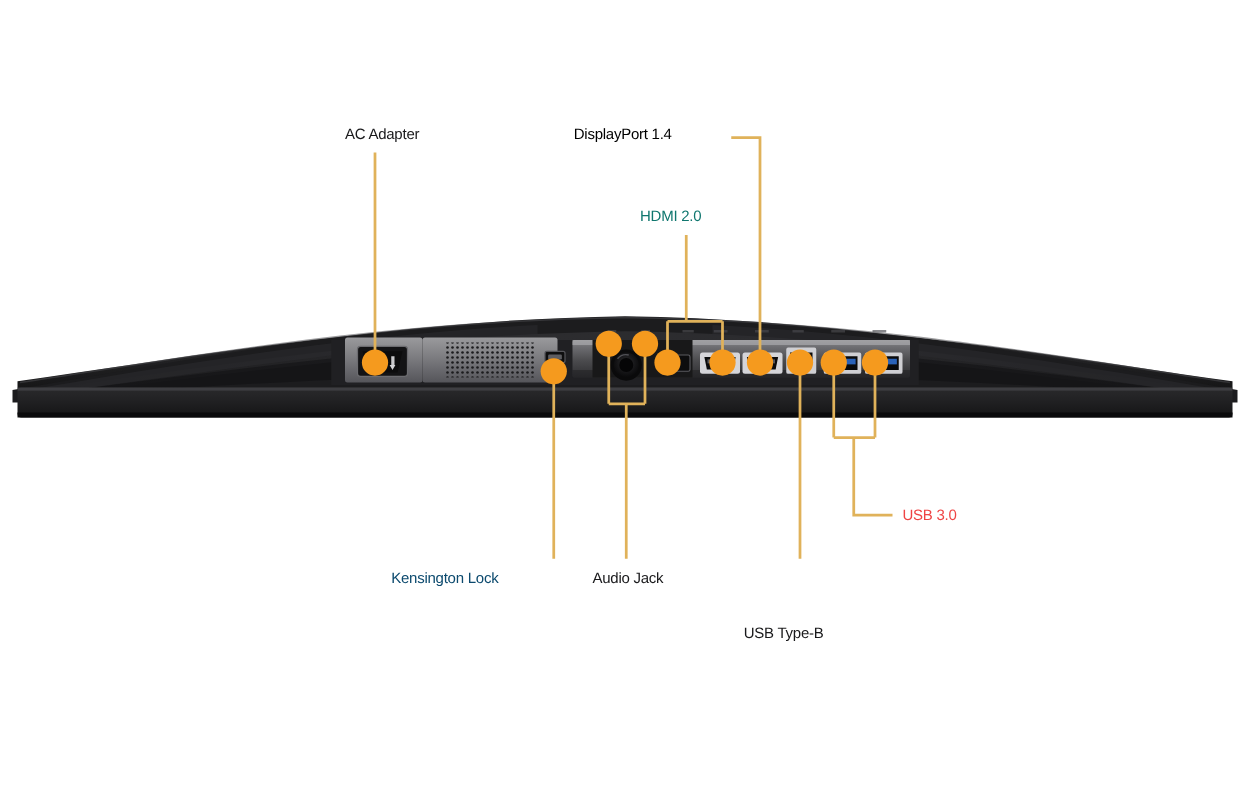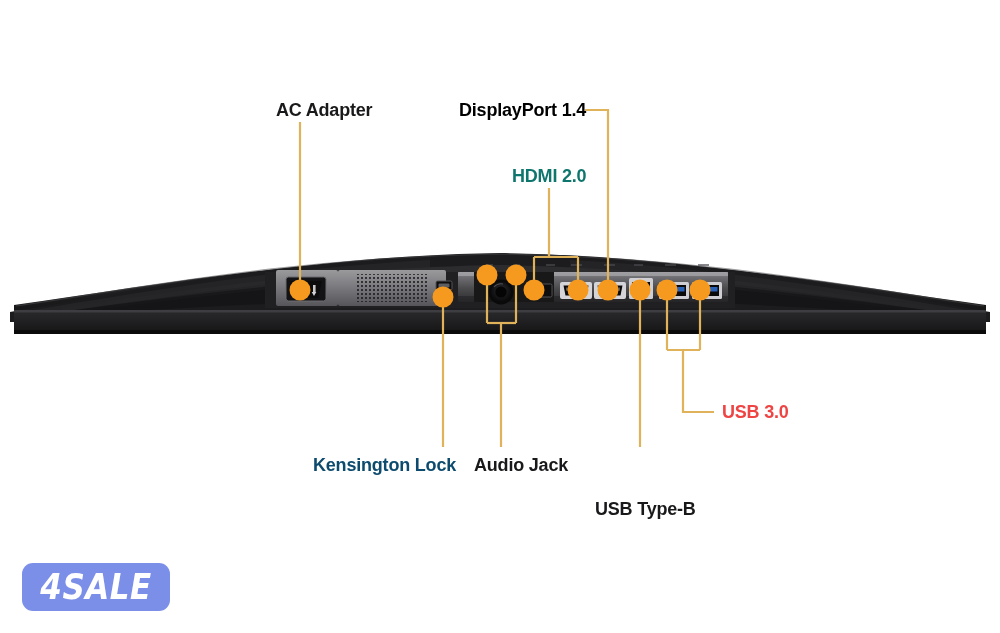--- a/index.html
+++ b/index.html
@@ -20,22 +20,22 @@
   #diagram-svg {
     position: absolute;
     left: 0; top: 0;
     width: 1000px;
     height: 633px;
     display: block;
   }
   .callout-label {
     position: absolute;
     font-family: "Liberation Sans", "DejaVu Sans", sans-serif;
-    font-weight: bold;
-    font-size: 18px;
+    font-weight: normal;
+    font-size: 12px;
     letter-spacing: -0.2px;
     color: #19191b;
     white-space: nowrap;
     line-height: 1;
   }
   
   #logo-badge {
     position: absolute;
     left: 22px;
     top: 563px;
@@ -276,17 +276,14 @@
   <div class="callout-label" style="left: 512px; top: 167px; color: #0f766e;">HDMI 2.0</div>
 
   <div class="callout-label" style="left: 313px; top: 456px; color: #0c4a6e;">Kensington Lock</div>
 
   <div class="callout-label" style="left: 474px; top: 456px; color: rgb(25, 25, 27);">Audio Jack</div>
 
   <div class="callout-label" style="left: 595px; top: 456px; color: rgb(25, 25, 27); margin-top: 44px;">USB Type-B</div>
 
   <div class="callout-label" style="left: 722px; top: 412px; transform: translateY(-50%); color: #ef4444;">USB 3.0</div>
 
-  <div id="logo-badge" style="background: rgb(123, 143, 232);">
-    <span id="logo-text" style="color: rgb(255, 255, 255);">4SALE</span>
-  </div>
 
 </div>
 
 </body></html>

